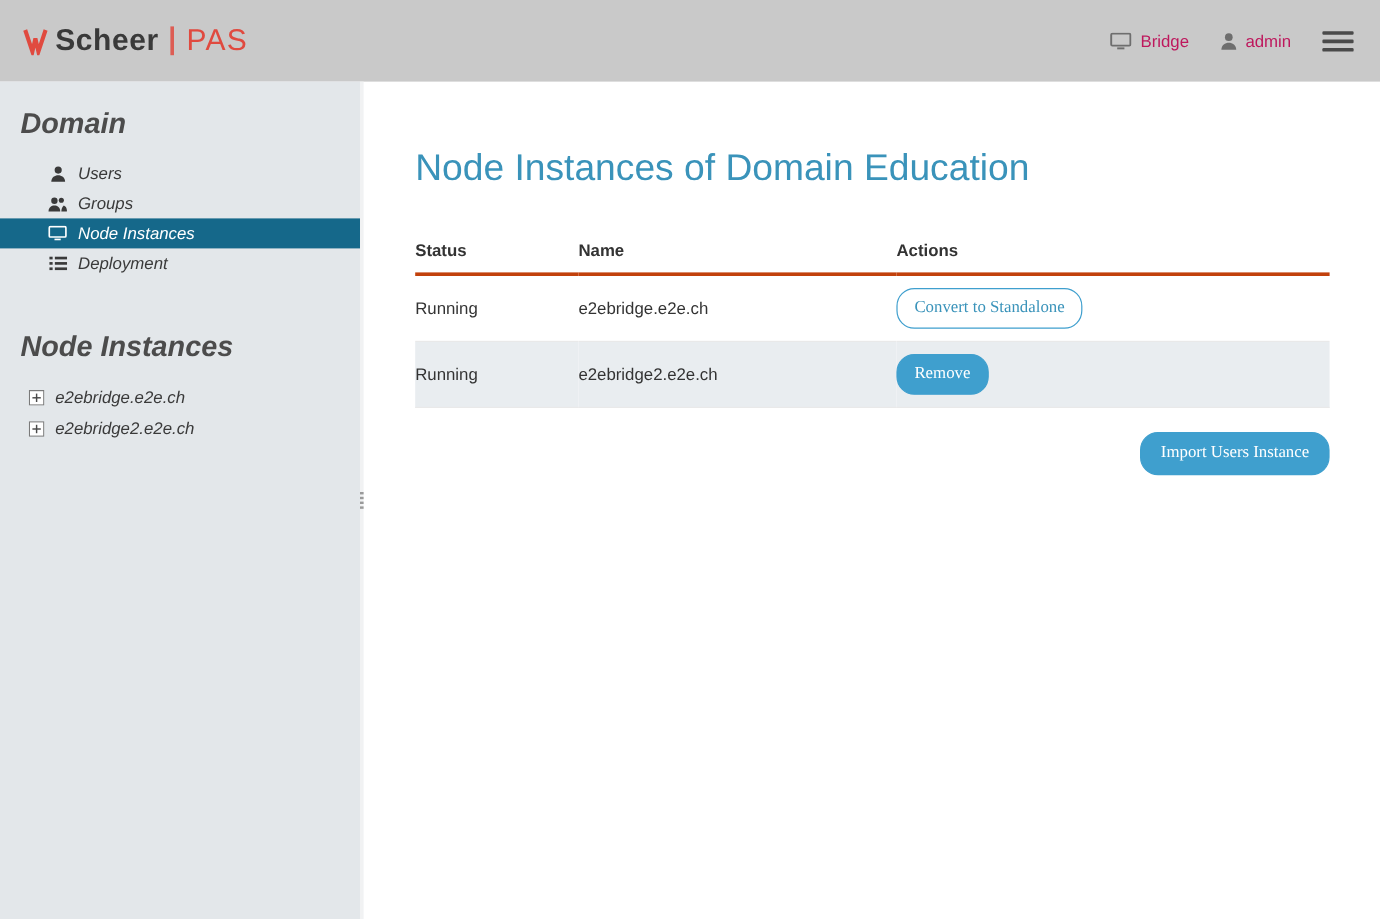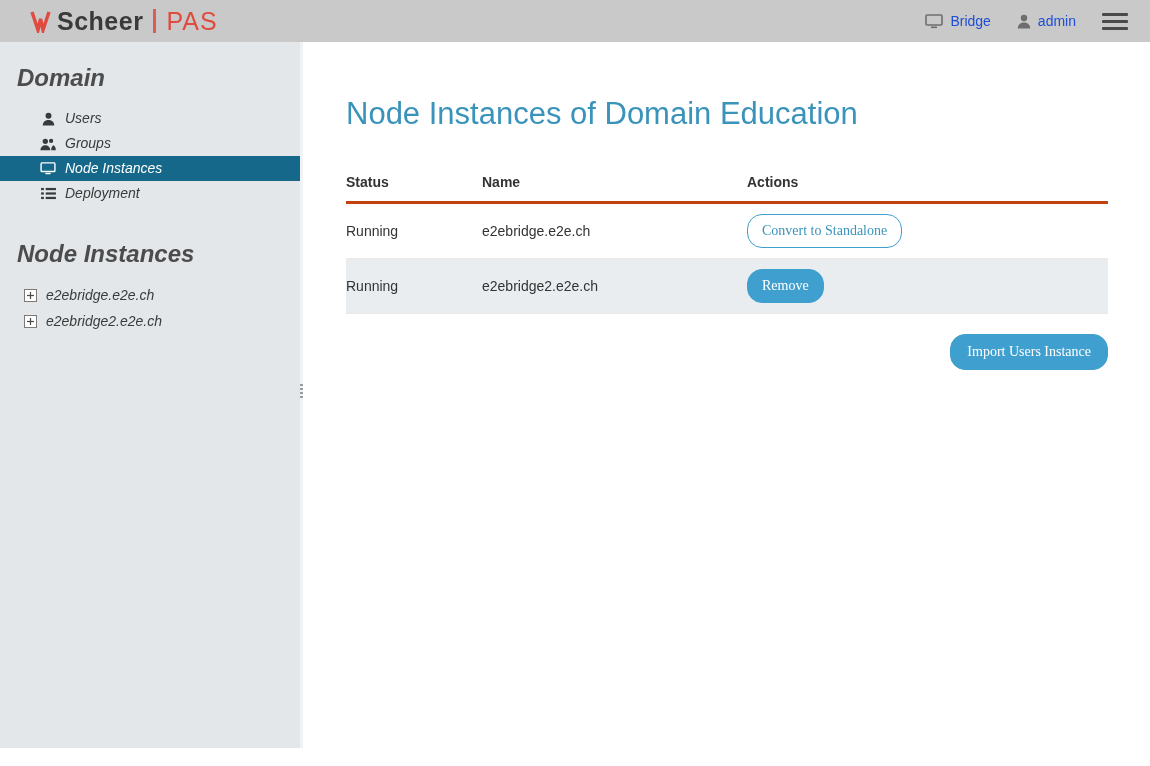--- a/index.html
+++ b/index.html
@@ -5,34 +5,34 @@
   * { box-sizing: border-box; margin: 0; padding: 0; }
   html, body { width: 1150px; height: 766px; overflow: hidden; }
   body {
     font-family: "Liberation Sans", sans-serif;
     background: #ffffff;
     color: #333333;
   }
 
   
   .topbar {
-    height: 42px;
+    height: 68px;
     background: #c9c9c9;
     display: flex;
     align-items: center;
     justify-content: space-between;
-    padding: 0 22px 0 29px;
+    padding: 0 22px 0 18px;
   }
   .logo { display: flex; align-items: center; gap: 6px; cursor: pointer; }
   .logo .brand { font-size: 25px; font-weight: bold; color: #3a3a3a; letter-spacing: 0.5px; }
   .logo .sep { width: 3px; height: 24px; background: #e04a3f; margin: 0 4px; opacity: 0.85; }
   .logo .product { font-size: 25px; color: #e04a3f; letter-spacing: 1px; }
   .topbar-right { display: flex; align-items: center; gap: 26px; }
   .tb-group { display: flex; align-items: center; gap: 7px; cursor: pointer; }
-  .tb-group span { font-size: 14px; color: #1d4ed8; }
+  .tb-group span { font-size: 14px; color: #be185d; }
   .tb-icon svg { display: block; }
   .hamburger { width: 26px; display: flex; flex-direction: column; gap: 4px; cursor: pointer; padding: 2px 0; }
   .hamburger div { height: 3px; background: #4a4a4a; border-radius: 1px; }
 
   
   .app { display: flex; height: 706px; }
 
   
   .sidebar {
     width: 300px;
@@ -41,21 +41,21 @@
     padding-top: 22px;
     font-style: italic;
   }
   .sidebar h2 {
     font-size: 24px;
     font-weight: bold;
     color: #4c4c4c;
     padding-left: 17px;
     margin-bottom: 14px;
   }
-  .menu { list-style: none; margin-bottom: 34px; }
+  .menu { list-style: none; margin-bottom: 44px; }
   .menu li {
     display: flex;
     align-items: center;
     gap: 9px;
     padding: 4px 16px 4px 40px;
     font-size: 14px;
     color: #3a3a3a;
     cursor: pointer;
     line-height: 17px;
   }

